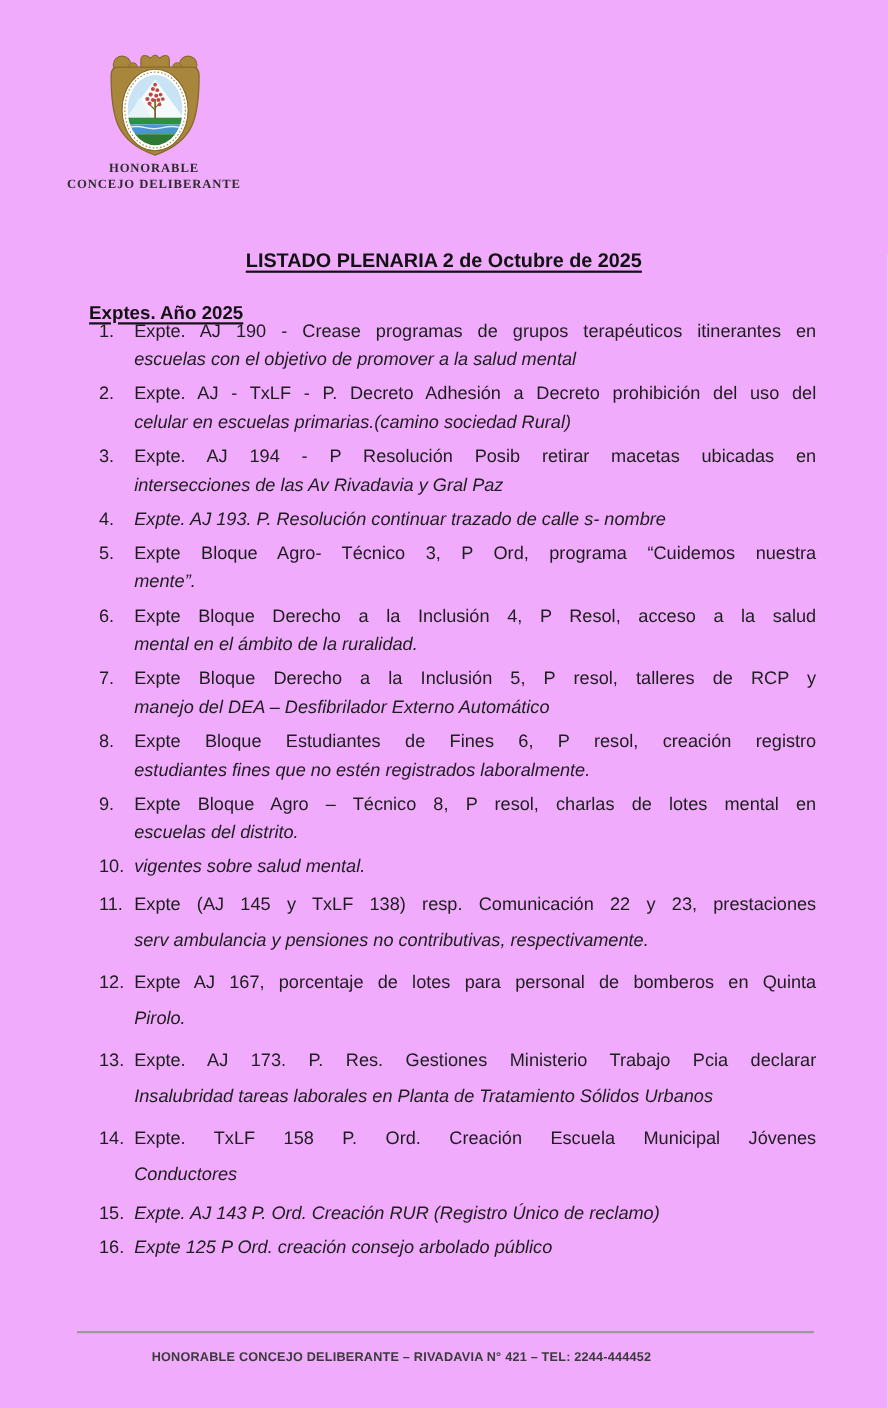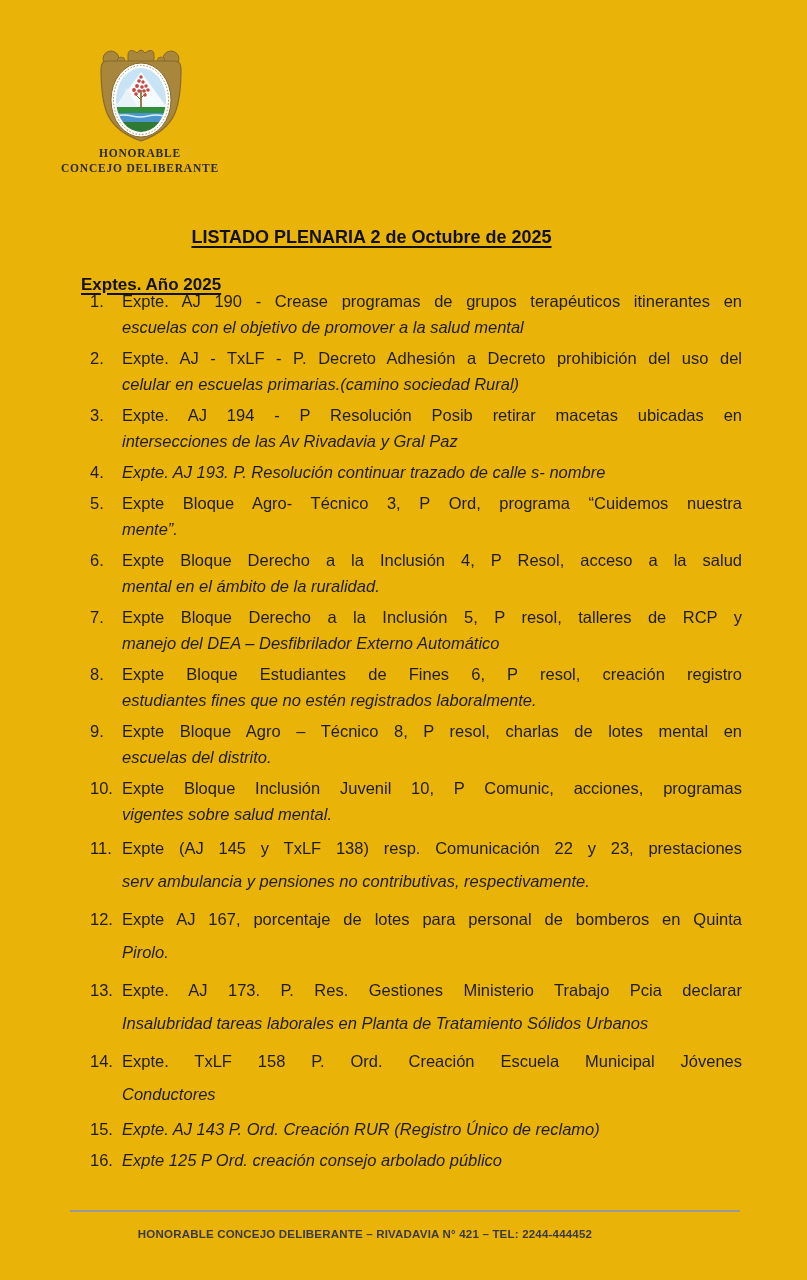--- a/index.html
+++ b/index.html
@@ -1,20 +1,20 @@
 <!DOCTYPE html>
 <html lang="es"><head>
 <meta charset="utf-8">
 <style>
   html,body { margin:0; padding:0; background:#e8e8e8; }
   .page {
     position:relative;
     width:807px; height:1280px;
     margin:0 auto;
-    background:#eab308;
+    background:#f0abfc;
     font-family:"Liberation Sans","DejaVu Sans",sans-serif;
     color:#1d1d1d;
     overflow:hidden;
   }
 
   
   .crest { position:absolute; left:97px; top:46px; width:88px; height:97px; }
   .crest svg { width:100%; height:100%; display:block; }
   .org-name {
     position:absolute; left:40px; top:146px; width:200px;
@@ -25,20 +25,21 @@
   }
 
   
   .doc-title {
     position:absolute; top:227px; left:0; width:743px; margin:0;
     text-align:center;
     font-size:18px; font-weight:700; color:#111;
     text-decoration:underline;
     text-decoration-thickness:2px;
     text-underline-offset:3px;
+    padding-left:32px;
   }
   .section-heading {
     position:absolute; top:259px; left:65px; margin:16px;
     font-size:17px; font-weight:700; color:#111;
     text-decoration:underline;
     text-decoration-thickness:2px;
     text-underline-offset:3px;
   }
 
   
@@ -184,21 +185,20 @@
       <li class="agenda-item">
       <span class="item-number">9.</span>
       <span class="item-text">
           <div class="item-line">Expte Bloque Agro – Técnico 8, P resol, charlas de lotes mental en</div>
           <div class="item-line">escuelas del distrito.</div>
         </span>
     </li>
       <li class="agenda-item">
       <span class="item-number">10.</span>
       <span class="item-text">
-          <div class="item-line">Expte Bloque Inclusión Juvenil 10, P Comunic, acciones, programas</div>
           <div class="item-line">vigentes sobre salud mental.</div>
         </span>
     </li>
       <li class="agenda-item loose">
       <span class="item-number">11.</span>
       <span class="item-text">
           <div class="item-line">Expte (AJ 145 y TxLF 138) resp. Comunicación 22 y 23, prestaciones</div>
           <div class="item-line">serv ambulancia y pensiones no contributivas, respectivamente.</div>
         </span>
     </li>

